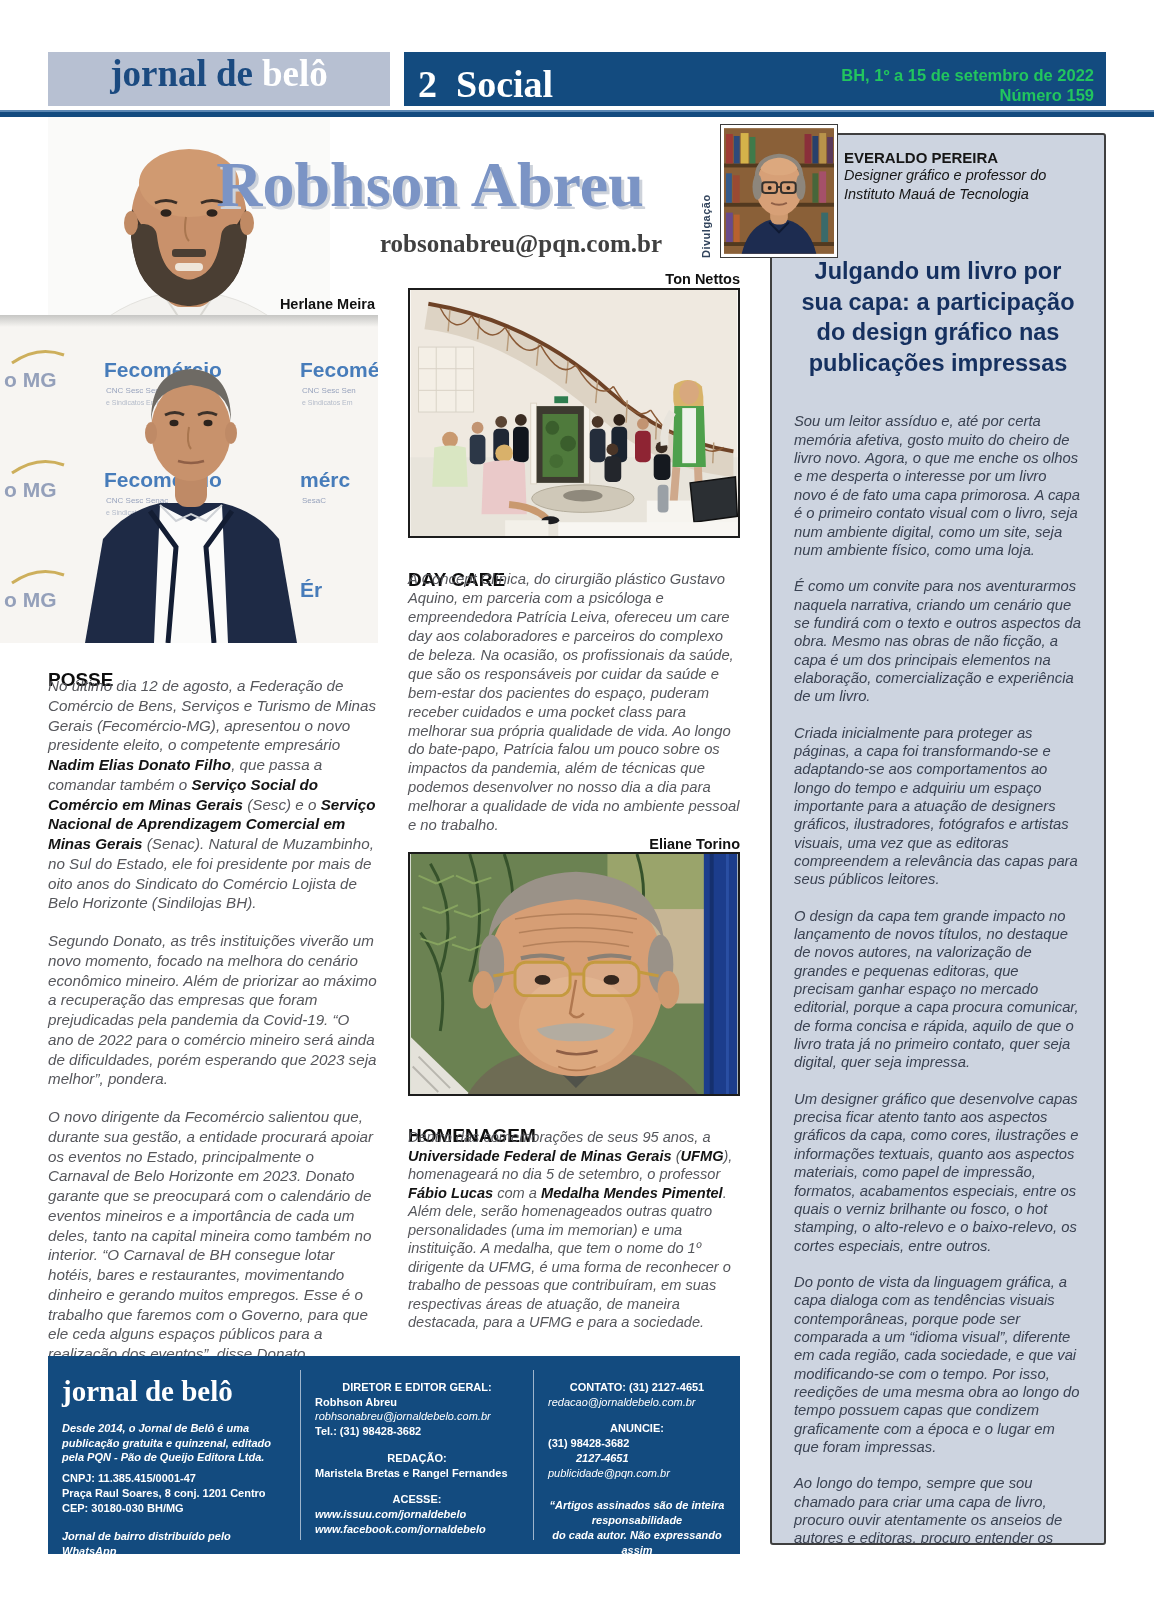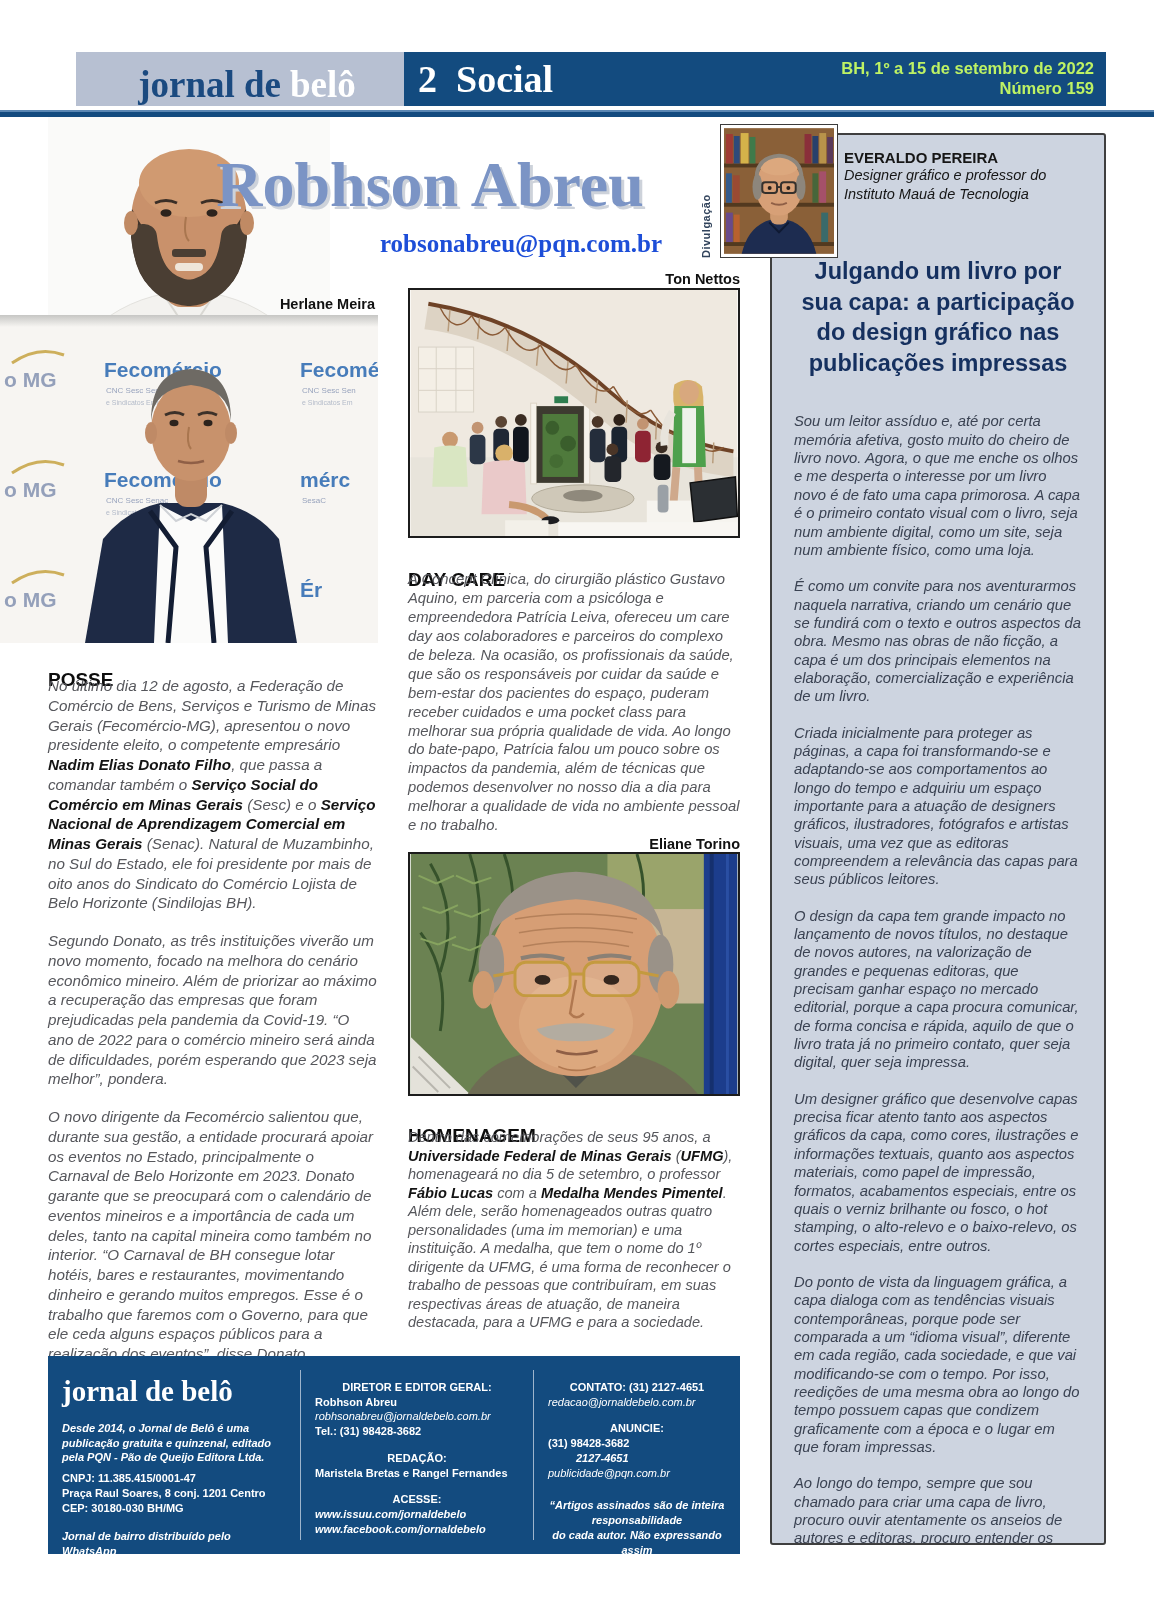--- a/index.html
+++ b/index.html
@@ -1,36 +1,36 @@
 <!DOCTYPE html>
 <html><head>
 <meta charset="utf-8">
 <style>
   html,body{margin:0;padding:0;background:#e9e9e9;}
   .page{position:relative;width:1154px;height:1600px;background:#ffffff;margin:0 auto;overflow:hidden;
         font-family:"Liberation Sans",sans-serif;color:#222;}
   
   .logo-box{position:absolute;left:48px;top:52px;width:342px;height:54px;background:#b7c0d2;
-            display:flex;align-items:flex-end;justify-content:center;
-            font-family:"Liberation Serif",serif;font-weight:bold;font-size:37px;margin-left:28px;}
+            display:flex;align-items:flex-start;justify-content:center;
+            font-family:"Liberation Serif",serif;font-weight:bold;font-size:37px;}
   .logo-part1{color:#1b4a80;} .logo-part2{color:#ffffff;margin-left:9px;}
   .section-box{position:absolute;left:404px;top:52px;width:702px;height:54px;background:#134b7f;
-               display:flex;align-items:center;}
+               display:flex;align-items:flex-end;}
   .section-title{font-family:"Liberation Serif",serif;font-weight:bold;font-size:38px;color:#fff;
                  padding-left:14px;white-space:pre;}
-  .header-date{margin-left:auto;text-align:right;padding-right:12px;color:#bef264;font-weight:bold;
+  .header-date{margin-left:auto;text-align:right;padding-right:12px;color:#22c55e;font-weight:bold;
                font-size:16.5px;line-height:1.2;}
   .header-rule{position:absolute;left:0;top:110px;width:1154px;height:5px;background:#134b7f;border-top:2px solid #5b87b3;}
   
   .author-photo{position:absolute;left:48px;top:117px;width:282px;height:255px;}
   .author-name{position:absolute;left:168px;top:148px;width:524px;text-align:center;
                font-family:"Liberation Serif",serif;font-weight:bold;font-size:64px;color:#7b94c5;
                text-shadow:3px 3px 0 #cdd2da;}
   .author-email{position:absolute;left:330px;top:230px;width:332px;text-align:right;
-                font-family:"Liberation Serif",serif;font-weight:600;font-size:25px;color:#1d4ed8;}
+                font-family:"Liberation Serif",serif;font-weight:600;font-size:25px;color:#404040;}
   .divulgacao{position:absolute;left:700px;top:128px;height:130px;
               writing-mode:vertical-rl;transform:rotate(180deg);
               font-size:11px;font-weight:bold;color:#31435c;letter-spacing:.5px;}
   .everaldo-photo{position:absolute;left:720px;top:124px;width:118px;height:134px;
                   border:1px solid #3c3c3c;background:#fff;padding:3px;box-sizing:border-box;z-index:3;}
   .everaldo-photo svg{display:block;width:100%;height:100%;}
   
   .sidebar{position:absolute;left:770px;top:133px;width:336px;height:1412px;background:#cdd4e0;
            border:2px solid #3f3f3f;border-radius:3px;box-sizing:border-box;overflow:hidden;}
   .sb-caption{margin:14px 8px 0 72px;}

